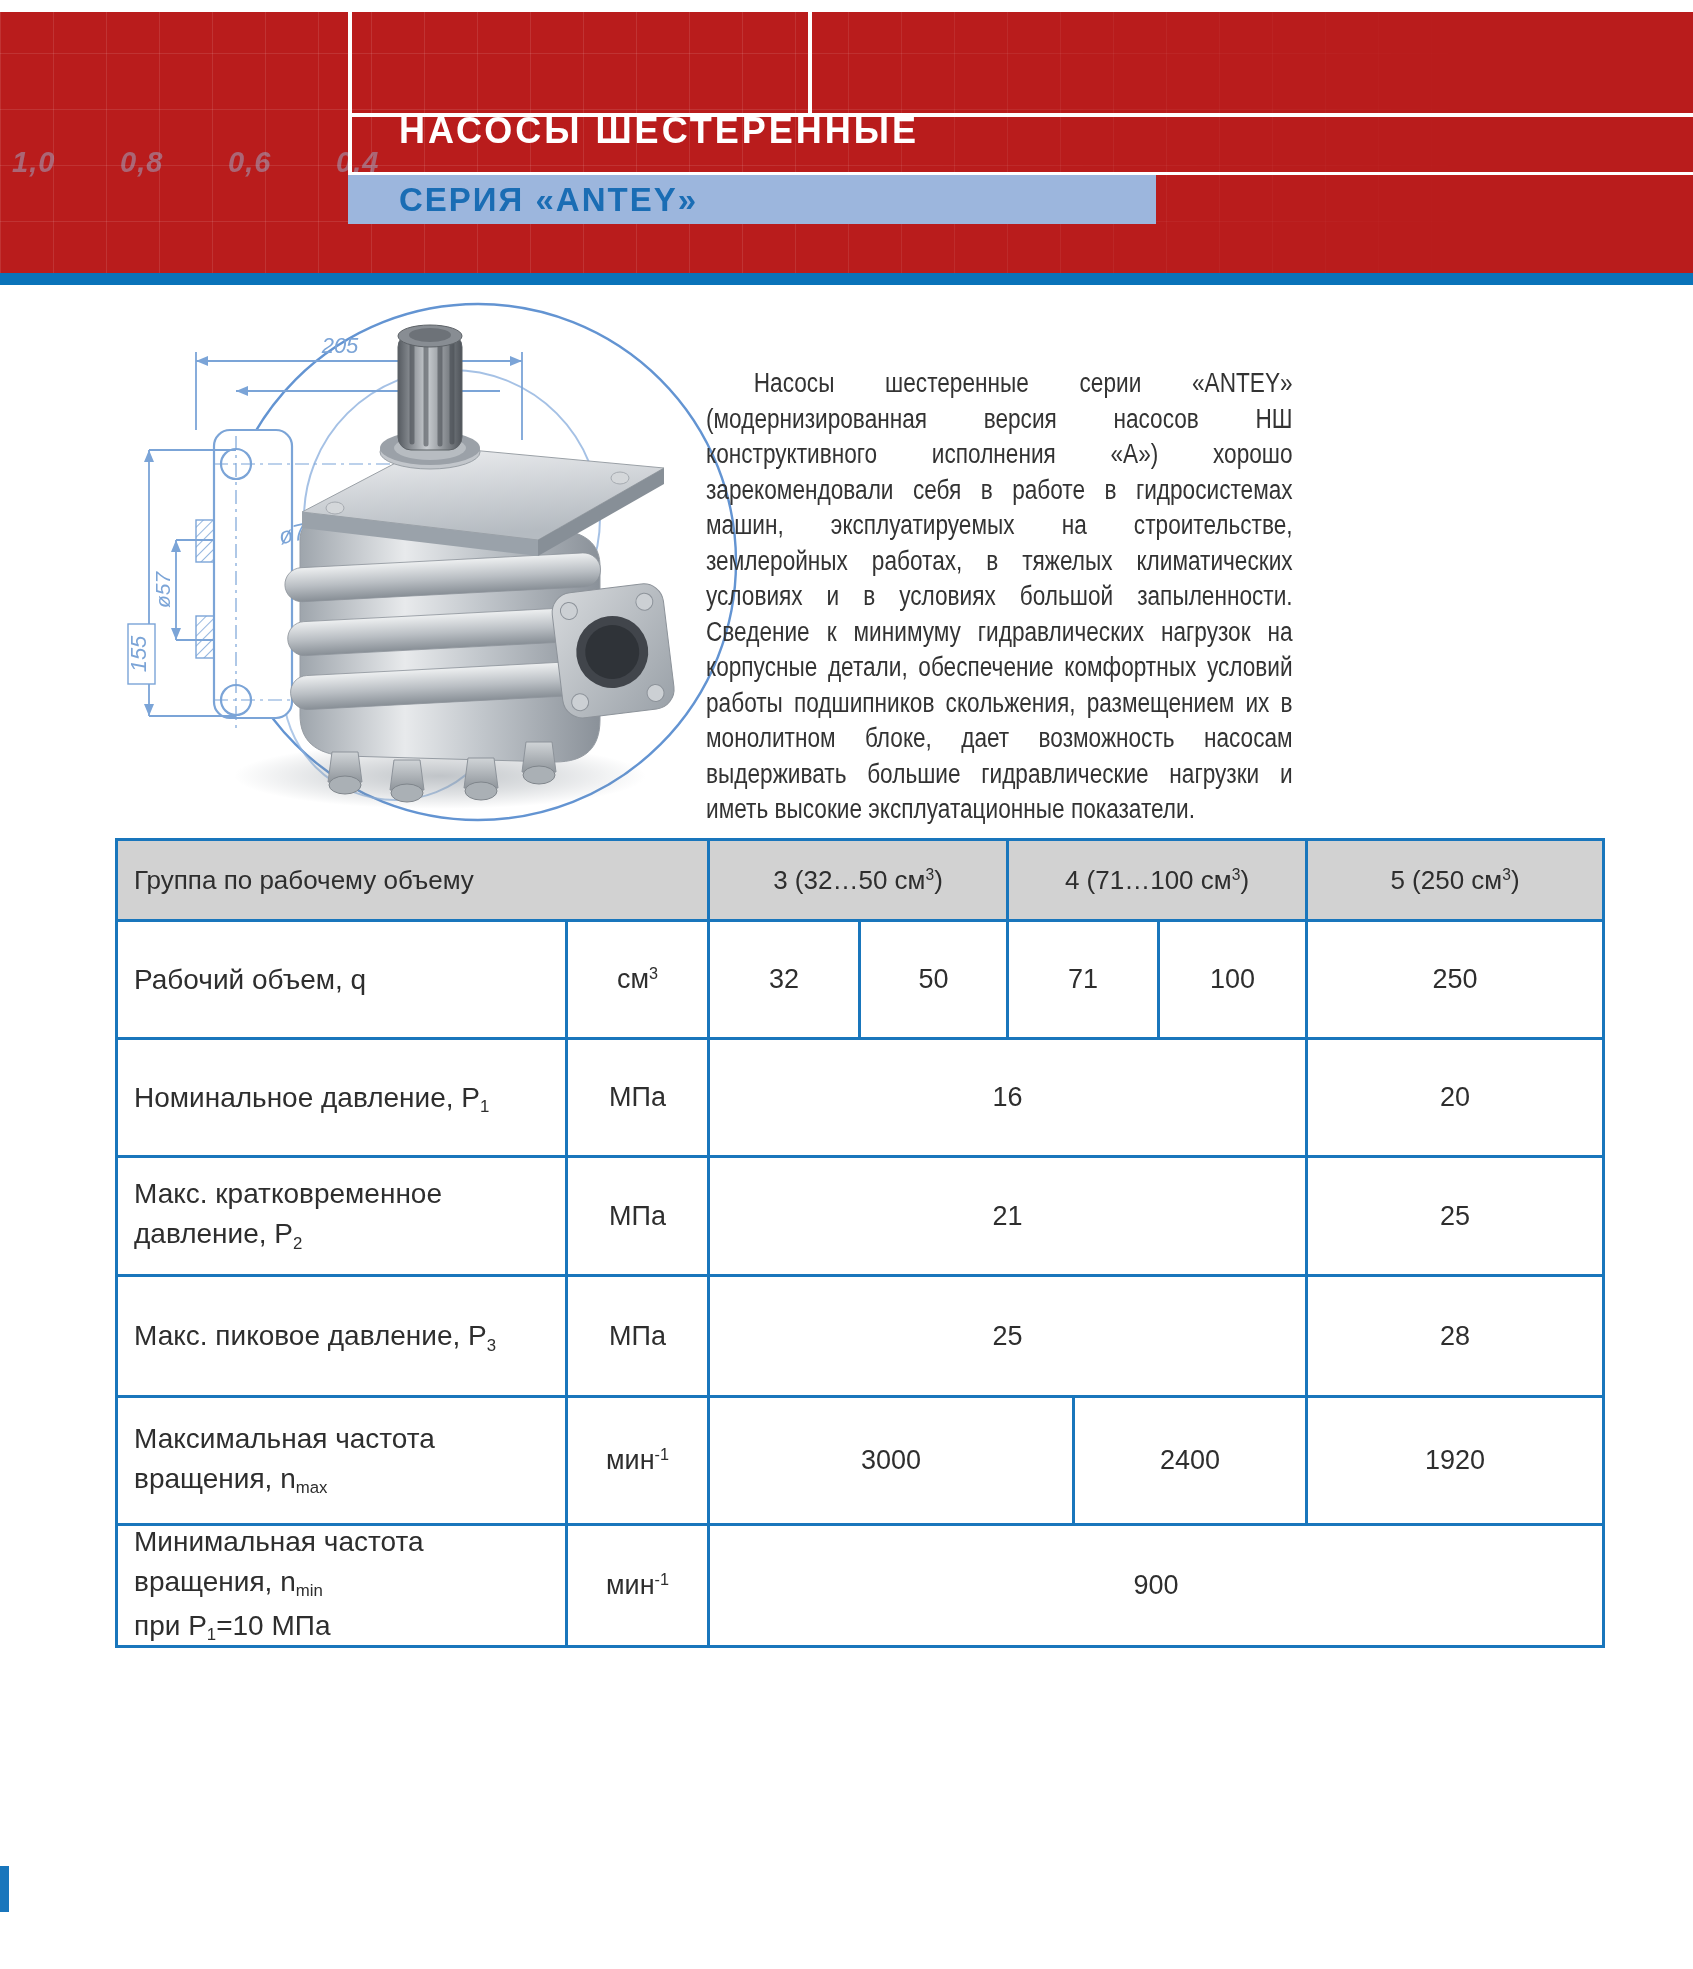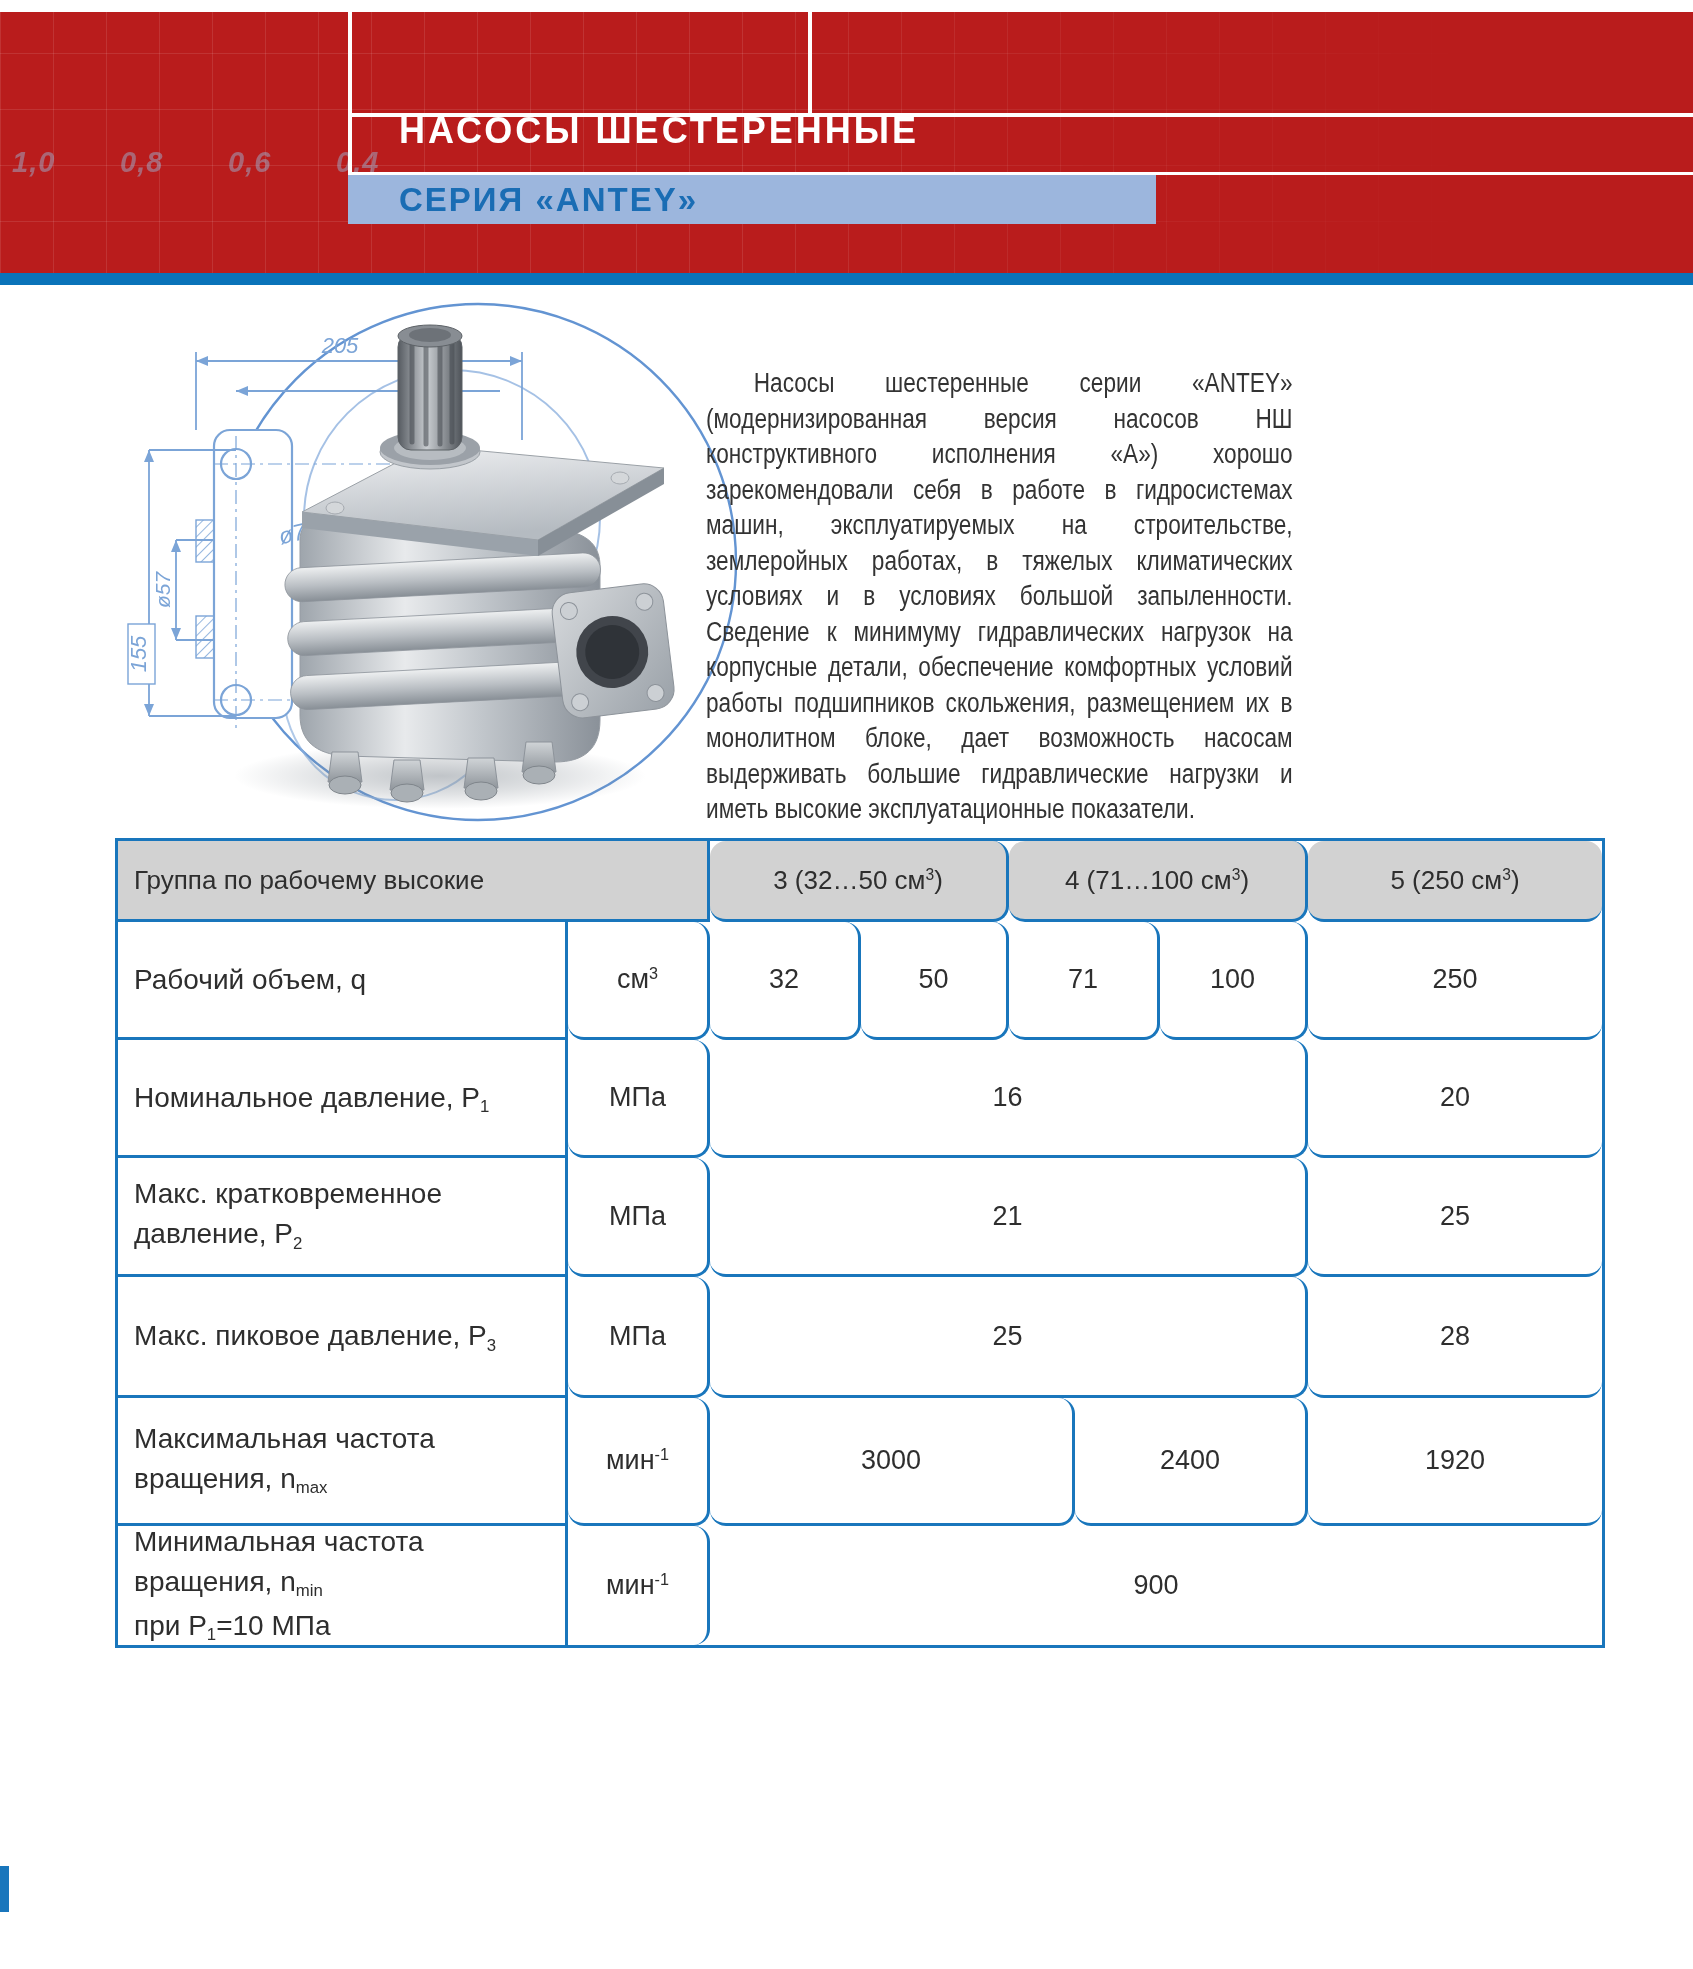--- a/index.html
+++ b/index.html
@@ -55,21 +55,21 @@
   .tbl {
     position:absolute; left:115px; top:838px;
     display:grid;
     grid-template-columns:450px 142px 151px 148px 66px 85px 148px 294px;
     grid-template-rows:81px 118px 118px 119px 121px 128px 119px;
     border:3px solid #1976bc;
     font-size:26px; color:#2e2e2e; z-index:3; background:#fff;
   }
   .cell { border-right:3px solid #1976bc; border-bottom:3px solid #1976bc;
           display:flex; align-items:center; }
-  .c  { justify-content:center; text-align:center; font-size:27px;border-radius:16px; }
+  .c  { justify-content:center; text-align:center; font-size:27px; }
   .l  { justify-content:flex-start; padding-left:16px; padding-right:8px; font-size:28px; }
   .hc { background:#d2d2d2; font-size:26px; }
   .nr { border-right:none; }
   .nb { border-bottom:none; }
   .s2 { grid-column:span 2; } .s3 { grid-column:span 3; }
   .s5 { grid-column:span 5; } .s6 { grid-column:span 6; }
   .lines { line-height:40px; }
   .sup { font-size:60%; position:relative; top:-0.55em; }
   .sb  { font-size:60%; position:relative; top:0.35em; }
 
@@ -225,21 +225,21 @@
       <ellipse cx="481" cy="791" rx="16" ry="9" fill="#aab0b5" stroke="#80868c"></ellipse>
       <ellipse cx="539" cy="775" rx="16" ry="9" fill="#aab0b5" stroke="#80868c"></ellipse>
     </g>
   </svg>
 
   <p class="intro">Насосы шестеренные серии «ANTEY» (модернизированная версия насосов НШ конструктивного исполнения «А») хорошо зарекомендовали себя в работе в гидросистемах машин, эксплуатируемых на строительстве, землеройных работах, в тяжелых климатических условиях и в условиях большой запыленности. Сведение к минимуму гидравлических нагрузок на корпусные детали, обеспечение комфортных условий работы подшипников скольжения, размещением их в монолитном блоке, дает возможность насосам выдерживать большие гидравлические нагрузки и иметь высокие эксплуатационные показатели.</p>
 
   <div class="tbl">
 
     <div class="cell hc l s2">
-      <span>Группа по рабочему высокие</span>
+      <span>Группа по рабочему объему</span>
     </div>
     <div class="cell hc c s2">
       <span><span>3 (32…50 см</span><span class="sup">3</span><span>)</span></span>
     </div>
     <div class="cell hc c s3">
       <span><span>4 (71…100 см</span><span class="sup">3</span><span>)</span></span>
     </div>
     <div class="cell hc c nr">
       <span><span>5 (250 см</span><span class="sup">3</span><span>)</span></span>
     </div>

